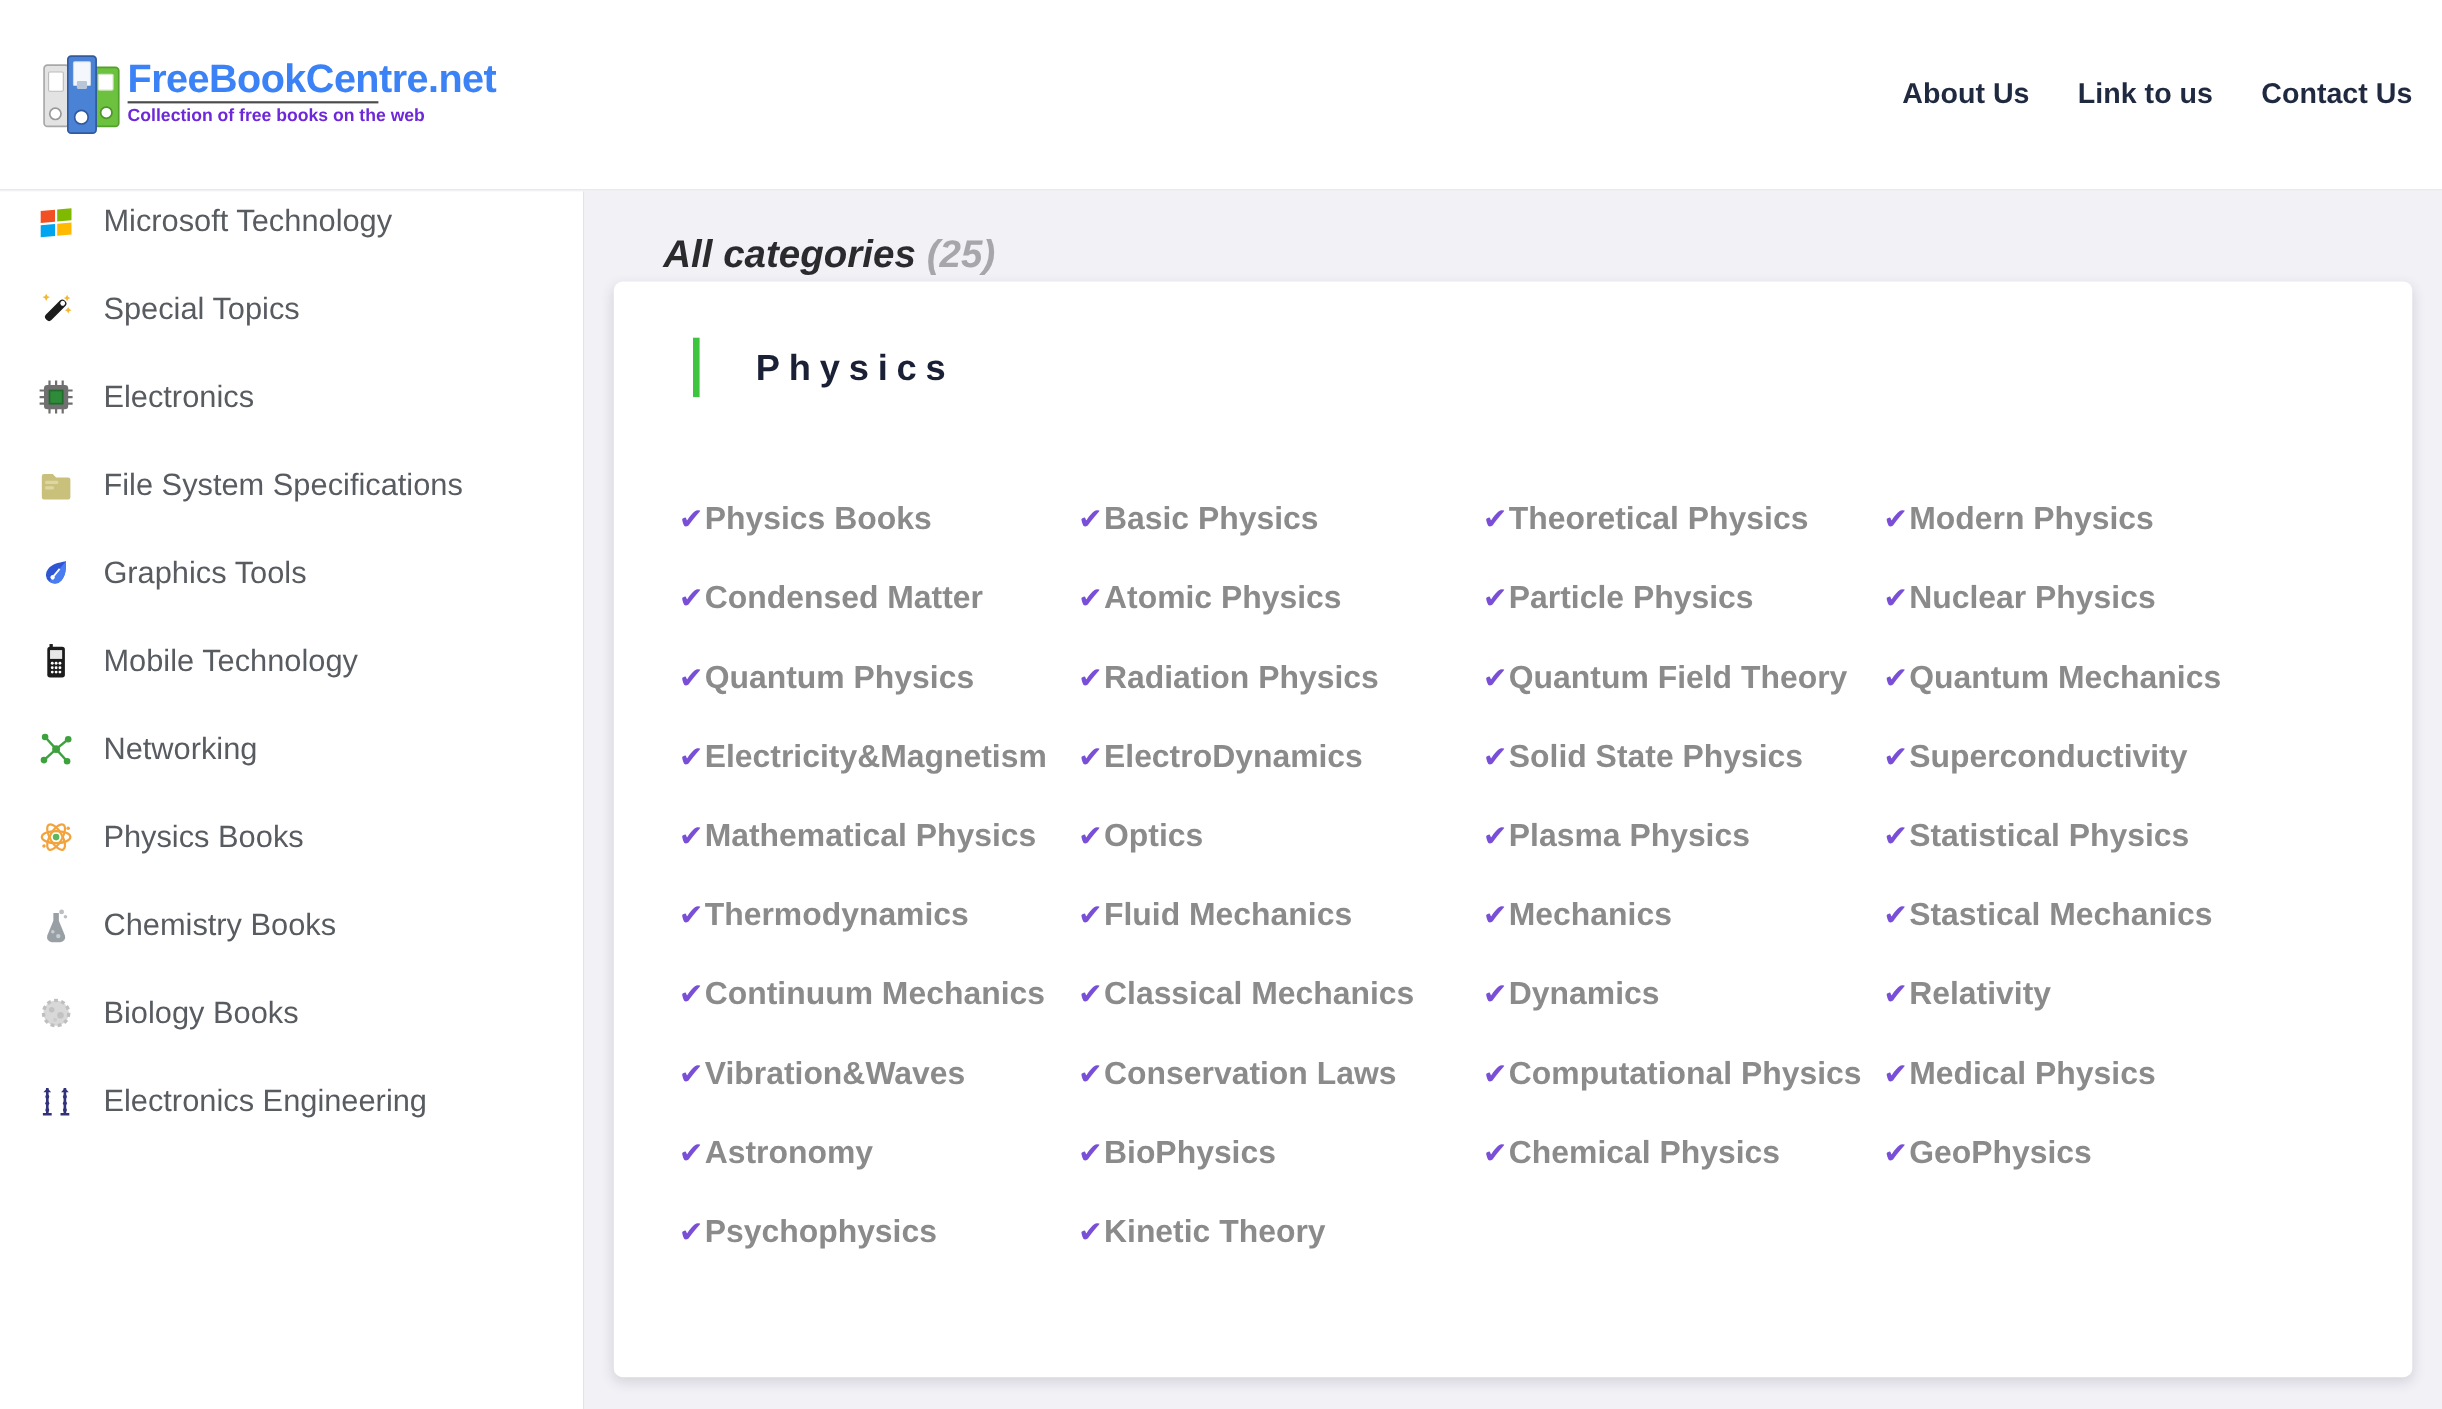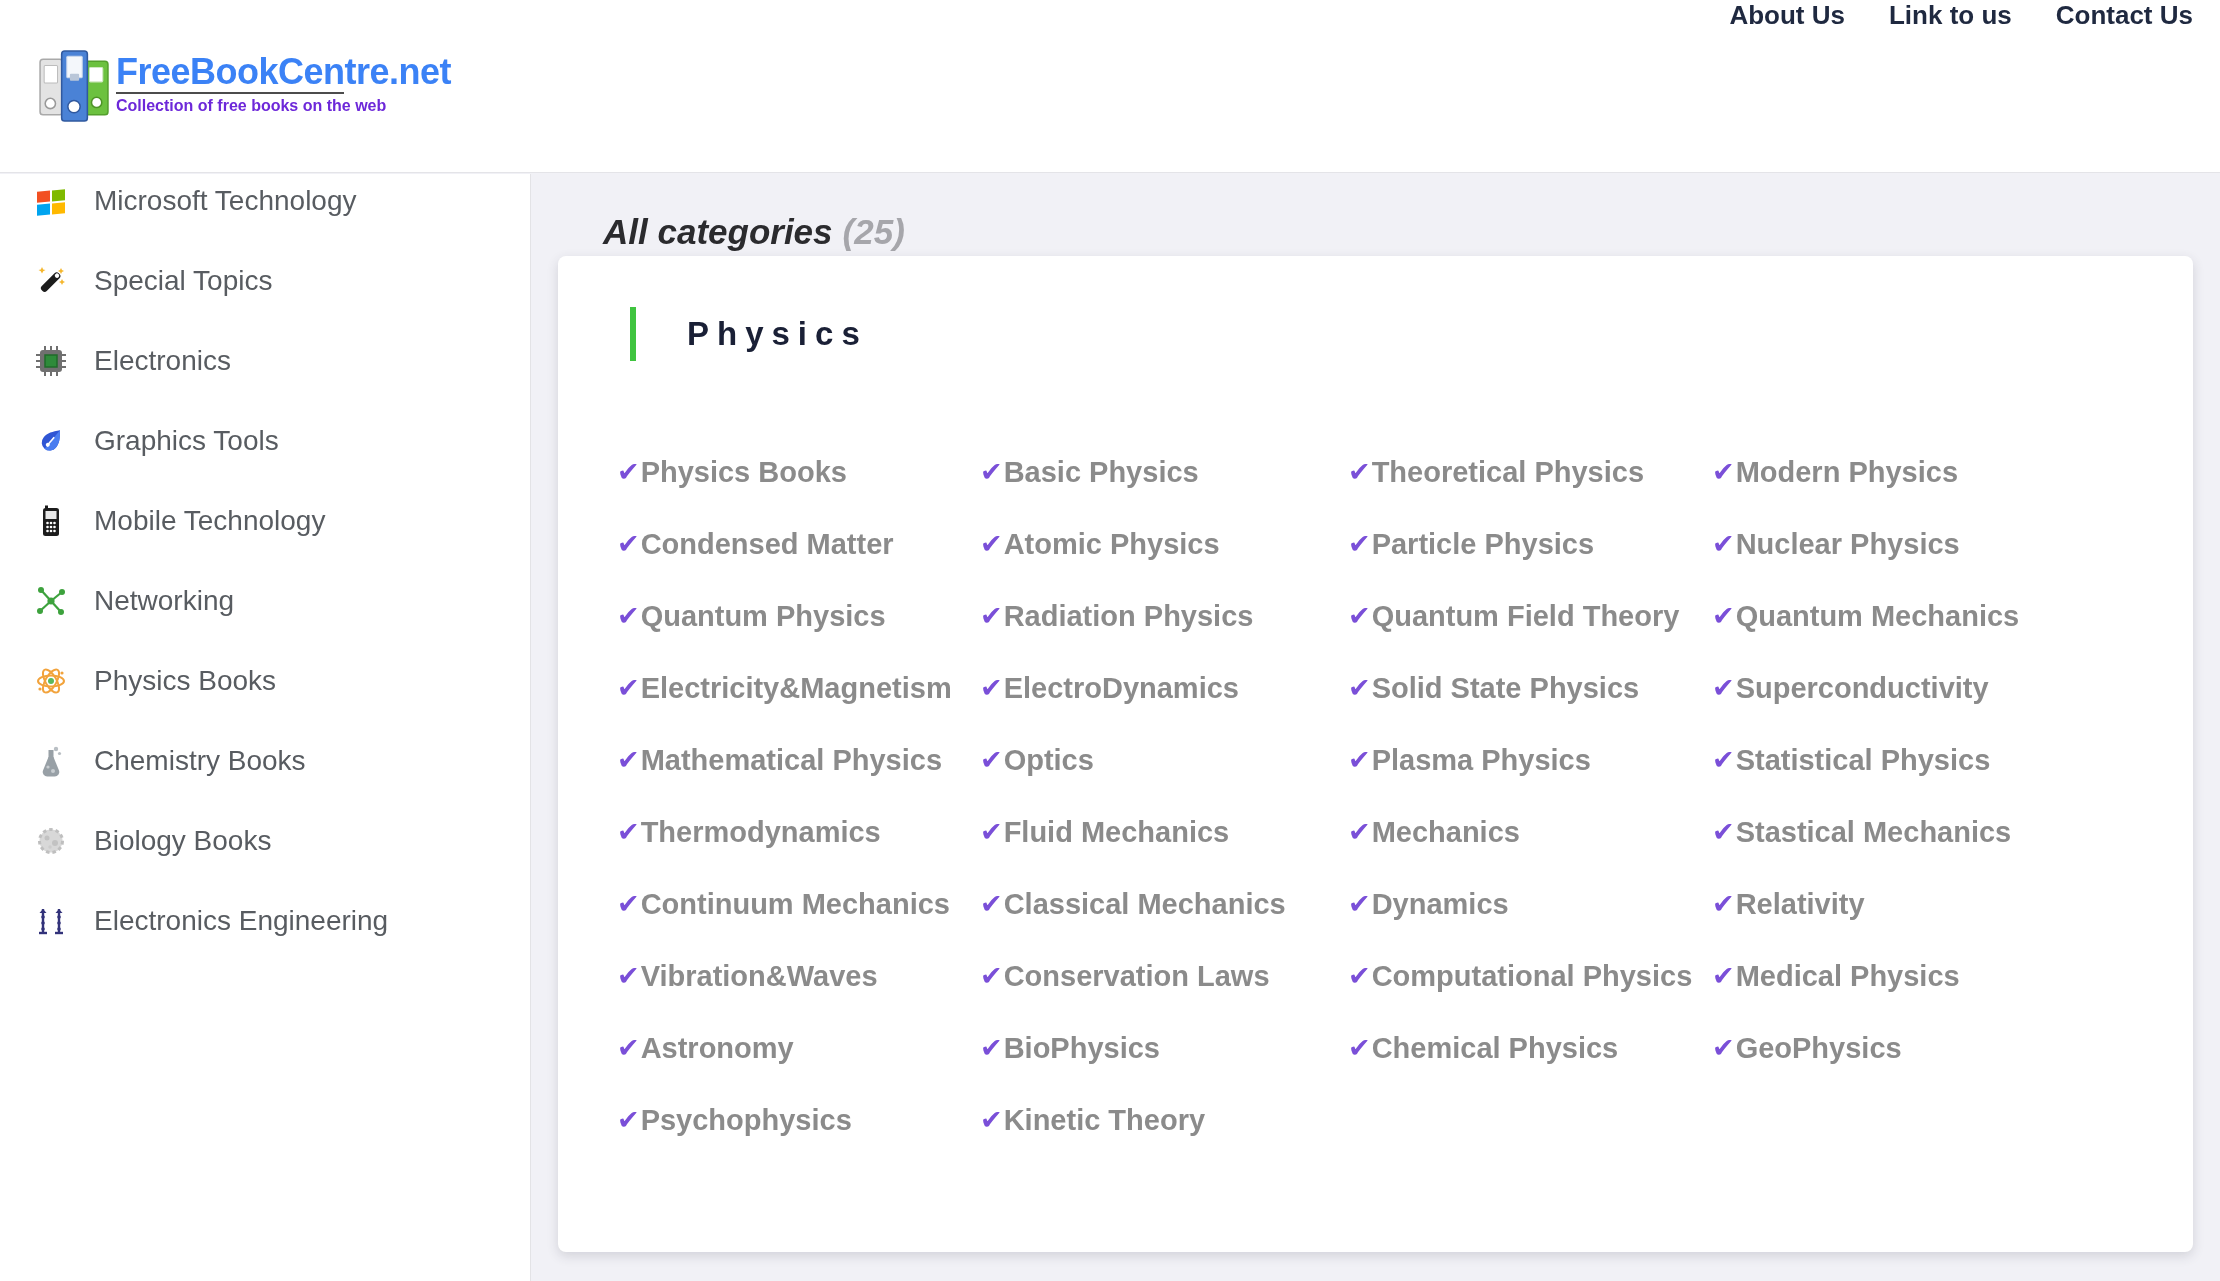--- a/index.html
+++ b/index.html
@@ -8,21 +8,21 @@
   .page { position:relative; width:2220px; height:1281px; overflow:hidden; background:#f1f1f6; }
 
   
   .header { position:absolute; top:0; left:0; width:2220px; height:173px; background:#ffffff; border-bottom:1px solid #e4e4e8; z-index:5; }
   .logo { position:absolute; left:38px; top:48px; display:flex; align-items:flex-start; cursor:pointer; }
   .logo-badge { width:72px; height:76px; flex:0 0 auto; }
   .logo-text { margin-left:6px; padding-top:8px; }
   .logo-title { font-size:36px; font-weight:700; color:#3b82f6; letter-spacing:-0.5px; line-height:32px; }
   .logo-rule { width:228px; height:2px; background:#4c4c4c; margin-top:4px; }
   .logo-tagline { font-size:16px; font-weight:700; color:#6d28d9; margin-top:3px; }
-  .nav { position:absolute; right:27px; top:0; height:171px; display:flex; gap:44px; }
+  .nav { position:absolute; right:27px; top:0; height:171px; display:flex; align-items:center; gap:44px; }
   .nav-item { font-size:26px; font-weight:600; color:#1f2940; cursor:pointer; white-space:nowrap; }
 
   
   .sidebar { position:absolute; top:174px; left:0; width:531px; height:1107px; background:#ffffff; border-right:1px solid #e3e3e6; overflow:hidden; z-index:4; }
   .side-list { list-style:none; margin-top:-13px; }
   .side-item { height:80px; display:flex; align-items:center; padding-left:33px; cursor:pointer; }
   .side-icon { width:36px; height:36px; flex:0 0 auto; display:flex; align-items:center; justify-content:center; }
   .side-icon svg { width:34px; height:34px; }
   .side-label { margin-left:25px; font-size:28px; color:#585c61; }
 
@@ -129,20 +129,30 @@
                 <line x1="27" y1="17" x2="32" y2="17"></line>
                 <line x1="27" y1="23" x2="32" y2="23"></line>
               </g>
               <rect x="6" y="6" width="22" height="22" rx="3" fill="#707070"></rect>
               <rect x="11" y="11" width="12" height="12" fill="#2e8b3a" stroke="#1f6b2a" stroke-width="1.5"></rect>
             </svg>
           </span>
           <span class="side-label">Electronics</span>
         </li>
 
+        <li class="side-item">
+          <span class="side-icon">
+            <svg viewBox="0 0 34 34">
+              <path d="M4 9a2 2 0 0 1 2-2h8l3 3h11a2 2 0 0 1 2 2v16a2 2 0 0 1-2 2H6a2 2 0 0 1-2-2z" fill="#c9c07b"></path>
+              <rect x="7" y="13" width="12" height="3" rx="1" fill="#ddd6a0"></rect>
+              <rect x="7" y="18" width="8" height="3" rx="1" fill="#ddd6a0"></rect>
+            </svg>
+          </span>
+          <span class="side-label">File System Specifications</span>
+        </li>
 
         <li class="side-item">
           <span class="side-icon">
             <svg viewBox="0 0 34 34">
               <g transform="rotate(40 17 17)">
                 <path d="M17 3c5 6 8 10 8 16a8 8 0 0 1-16 0c0-6 3-10 8-16z" fill="#2f55d4"></path>
                 <path d="M17 3c5 6 8 10 8 16a8 8 0 0 1-8 8z" fill="#4a7df0"></path>
                 <line x1="17" y1="12" x2="17" y2="22" stroke="#ffffff" stroke-width="1.6"></line>
                 <circle cx="17" cy="22" r="2" fill="#ffffff"></circle>
               </g>

